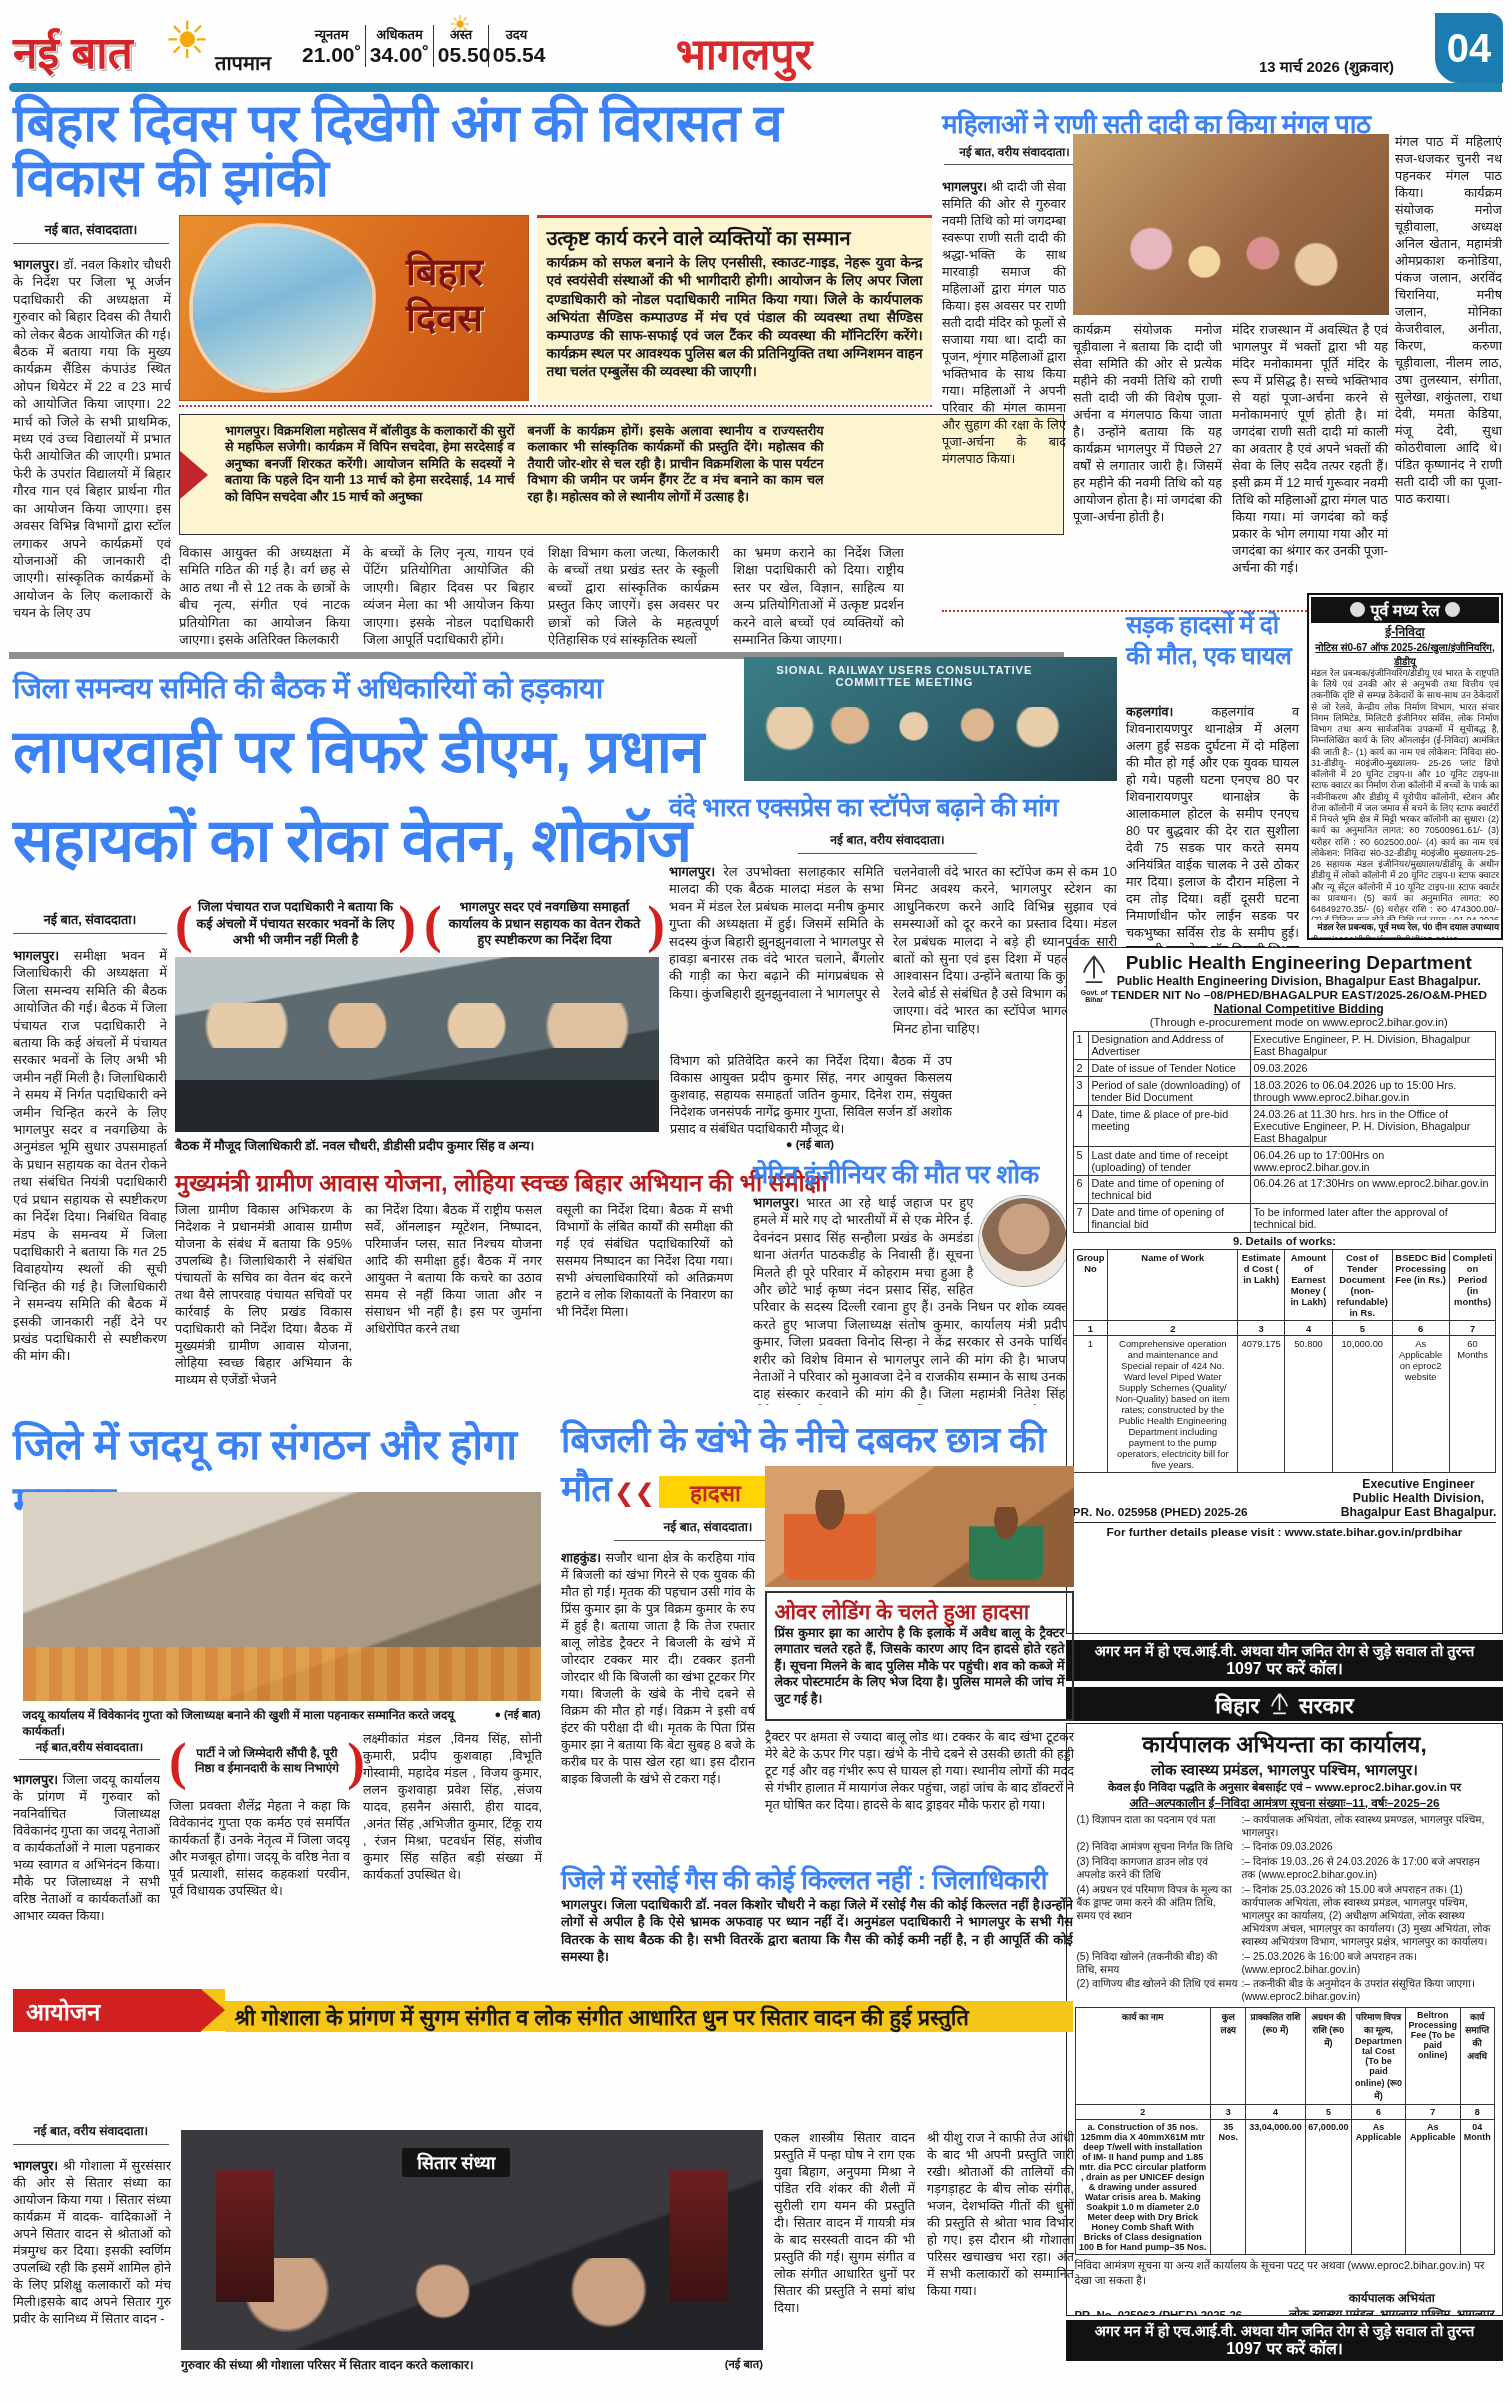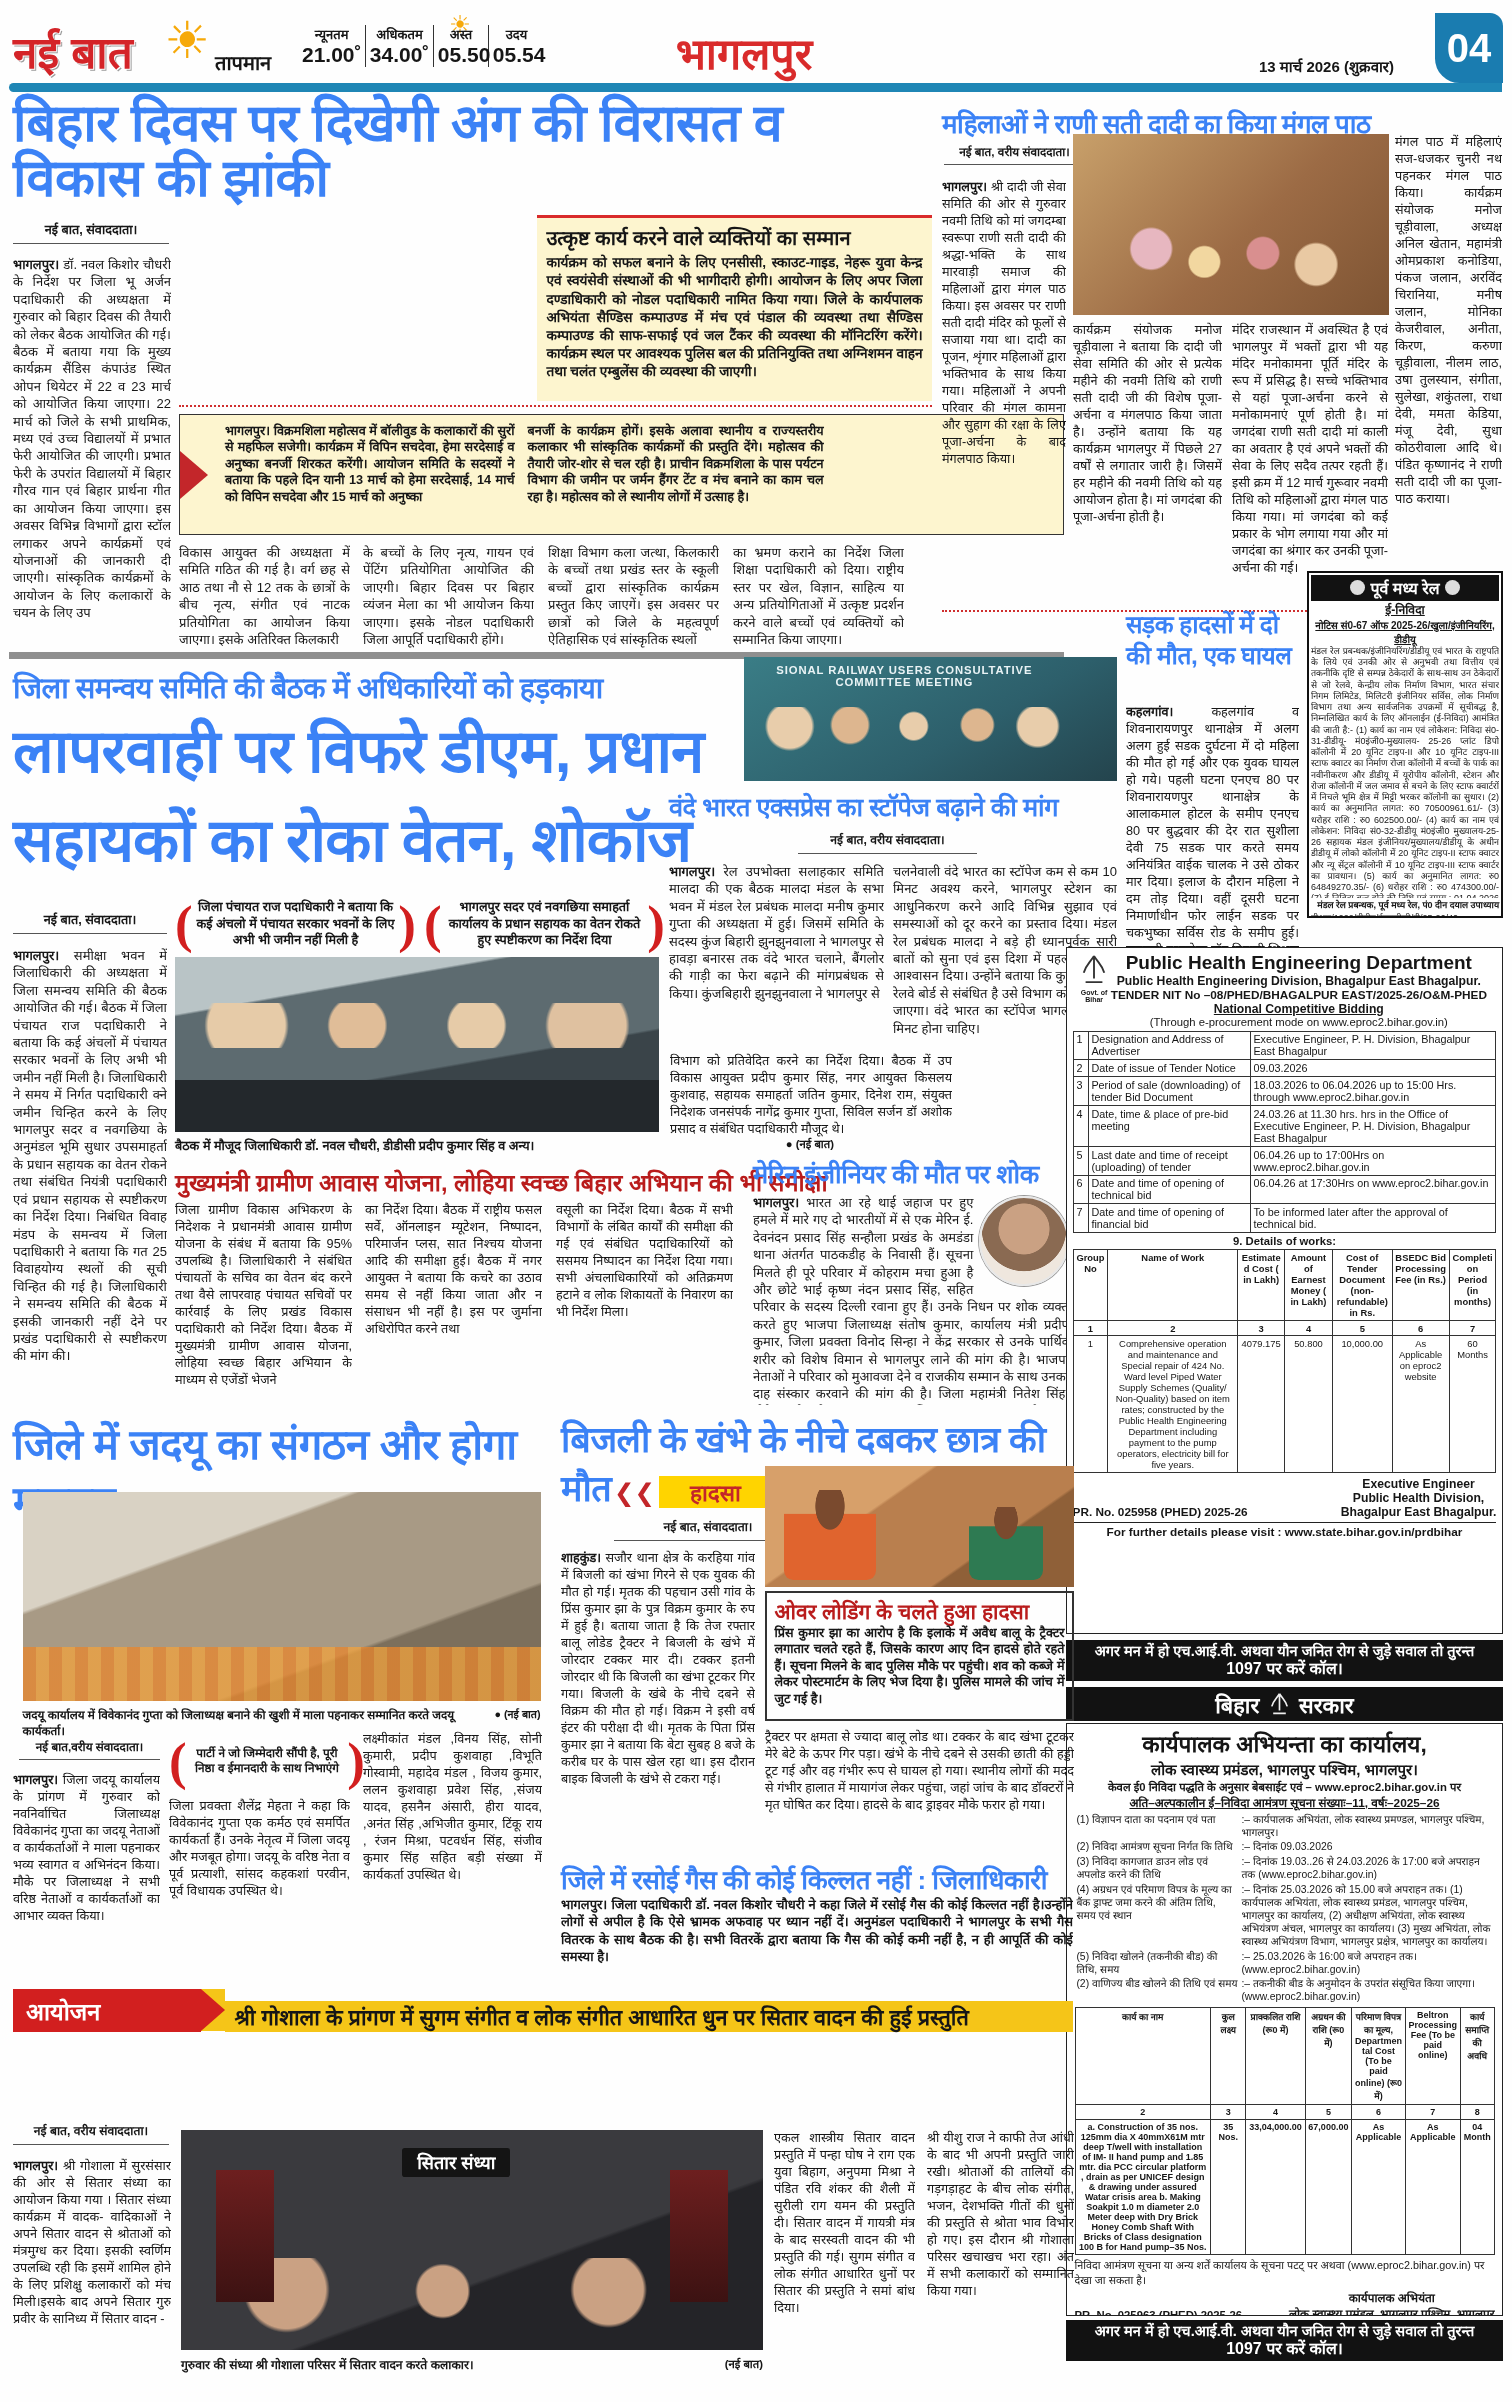--- a/index.html
+++ b/index.html
@@ -72,20 +72,24 @@
 
   <div class="abs headline" style="left:13px;top:96px;width:910px;font-size:52px;line-height:1.05;">बिहार दिवस पर दिखेगी अंग की विरासत व विकास की झांकी</div>
 
   <div class="abs byline" style="left:13px;top:220px;width:156px;">नई बात, संवाददाता।</div>
 
   <div class="abs bodytxt just ovh" style="left:13px;top:256px;width:158px;height:394px;">
     <b>भागलपुर।</b>
     <span>डॉ. नवल किशोर चौधरी के निर्देश पर जिला भू अर्जन पदाधिकारी की अध्यक्षता में गुरुवार को बिहार दिवस की तैयारी को लेकर बैठक आयोजित की गई। बैठक में बताया गया कि मुख्य कार्यक्रम सैंडिस कंपाउंड स्थित ओपन थियेटर में 22 व 23 मार्च को आयोजित किया जाएगा।  22 मार्च को जिले के सभी प्राथमिक, मध्य एवं उच्च विद्यालयों में प्रभात फेरी आयोजित की जाएगी। प्रभात फेरी के उपरांत विद्यालयों में बिहार गौरव गान एवं बिहार प्रार्थना गीत का आयोजन किया जाएगा। इस अवसर विभिन्न विभागों द्वारा स्टॉल लगाकर अपने कार्यक्रमों एवं योजनाओं की जानकारी दी जाएगी। सांस्कृतिक कार्यक्रमों के आयोजन के लिए कलाकारों के चयन के लिए उप</span>
   </div>
 
+  <div class="abs ovh" style="left:179px;top:215px;width:350px;height:186px;background:linear-gradient(120deg,#e98f2e,#d96a1d 55%,#c75515);border:0.9px solid #b5540f;">
+    <div class="abs" style="left:13px;top:11.3px;width:179px;height:162px;background:linear-gradient(160deg,#bfe3ee,#7fb9d8 45%,#e8f2e0);border-radius:38% 58% 52% 44%/50% 42% 56% 48%;box-shadow:0 0 0 3.8px rgba(255,255,255,.65);"></div>
+    <div class="abs" style="right:13px;top:34px;width:141px;text-align:center;font-size:38px;line-height:1.2;font-weight:900;color:#7c1212;text-shadow:0.9px 0.9px 0 #ffe9b0;">बिहार दिवस</div>
+  </div>
 
   <div class="abs ovh" style="left:537px;top:215px;width:395px;height:186px;background:#fdf5cf;border-top:3.8px solid #d92b2b;padding:5.6px 9.4px;">
     <div style="font-size:20px;font-weight:900;margin-bottom:3.8px;">उत्कृष्ट कार्य करने वाले व्यक्तियों का सम्मान</div>
     <div class="just" style="font-size:13.7px;font-weight:700;line-height:1.32;">कार्यक्रम को सफल बनाने के लिए एनसीसी, स्काउट-गाइड, नेहरू युवा केन्द्र एवं स्वयंसेवी संस्थाओं की भी भागीदारी होगी। आयोजन के लिए अपर जिला दण्डाधिकारी को नोडल पदाधिकारी नामित किया गया।  जिले के कार्यपालक अभियंता सैण्डिस कम्पाउण्ड में मंच एवं पंडाल की व्यवस्था तथा सैण्डिस कम्पाउण्ड की साफ-सफाई एवं जल टैंकर की व्यवस्था की मॉनिटरिंग करेंगे। कार्यक्रम स्थल पर आवश्यक पुलिस बल की प्रतिनियुक्ति तथा अग्निशमन वाहन तथा चलंत एम्बुलेंस की व्यवस्था की जाएगी।</div>
   </div>
 
   <div class="abs dotted-sep" style="left:179px;top:405px;width:753px;"></div>
 
   <div class="abs ovh" style="left:179px;top:414px;width:885px;height:121px;background:#fdf5cf;border:1.9px solid #333;display:flex;">
     <div style="width:43px;display:flex;align-items:center;">
@@ -178,21 +182,21 @@
     <b>भागलपुर।</b>
     <span>भारत आ रहे थाई जहाज पर हुए हमले में मारे गए दो भारतीयों में से एक मेरिन ई. देवनंदन प्रसाद सिंह सन्हौला प्रखंड के अमडंडा थाना अंतर्गत पाठकडीह के निवासी हैं। सूचना मिलते ही  पूरे परिवार में कोहराम मचा हुआ है और छोटे भाई कृष्ण नंदन प्रसाद सिंह, सहित परिवार के सदस्य दिल्ली रवाना हुए हैं। उनके निधन पर शोक व्यक्त करते हुए भाजपा जिलाध्यक्ष संतोष कुमार, कार्यालय मंत्री प्रदीप कुमार, जिला प्रवक्ता विनोद सिन्हा ने केंद्र सरकार से उनके पार्थिव शरीर को विशेष विमान से भागलपुर लाने की मांग की है। भाजपा नेताओं ने परिवार को मुआवजा देने व राजकीय सम्मान के साथ उनका दाह संस्कार करवाने की मांग की है। जिला महामंत्री नितेश सिंह, योगेश पांडे, भोला कुमार मंडल, शशि शंकर राय, अभय बर्मन, छठ पटिया मंडल के भाजपाध्यक्ष सुशील कुमार सिंह, डॉ रोशन सिंह ने शोक प्रगट की है।</span>
   </div>
 
   <div class="abs headline" style="left:1126px;top:610px;width:173px;font-size:24.5px;line-height:1.25;">सड़क हादसों में दो की मौत, एक घायल</div>
   <div class="abs bodytxt just ovh" style="left:1126px;top:704px;width:173px;height:343px;font-size:12.7px;">
     <b>कहलगांव।</b>
     <span>कहलगांव व शिवनारायणपुर थानाक्षेत्र में अलग अलग हुई सडक दुर्घटना में दो महिला की मौत हो गई और एक युवक घायल हो गये। पहली घटना एनएच 80 पर शिवनारायणपुर थानाक्षेत्र के आलाकमाल होटल के समीप एनएच 80 पर बुद्धवार की देर रात सुशीला देवी 75 सडक पार करते समय अनियंत्रित वाईक चालक ने उसे ठोकर मार दिया। इलाज के दौरान महिला ने दम तोड़ दिया। वहीं दूसरी घटना निमार्णाधीन फोर लाईन सडक पर चकभुष्का सर्विस रोड के समीप हुई। एकचारी पूरवटोला गॉव निवासी शिक्षक प्रकाश दास की पत्नी मुन्नी देवी 40 की सडक हादसे में मौत हो गई।</span>
   </div>
 
-  <div class="abs adbox ovh" style="left:1307px;top:571px;width:196px;height:347px;border:2.8px double #111;padding:1.9px;">
+  <div class="abs adbox ovh" style="left:1307px;top:593px;width:196px;height:347px;border:2.8px double #111;padding:1.9px;">
     <div class="blackbar" style="height:26px;gap:5.6px;">
       <span style="width:15px;height:15px;border-radius:50%;background:#ddd;display:inline-block;"></span>
       <span style="font-size:16px;font-weight:900;">पूर्व मध्य रेल</span>
       <span style="width:15px;height:15px;border-radius:50%;background:#ddd;display:inline-block;"></span>
     </div>
     <div style="text-align:center;font-size:12.2px;font-weight:bold;text-decoration:underline;">ई-निविदा</div>
     <div style="text-align:center;font-size:10px;font-weight:bold;text-decoration:underline;">नोटिस सं0-67 ऑफ 2025-26/खुला/इंजीनियरिंग, डीडीयू</div>
     <div class="just ovh" style="font-size:9px;line-height:1.25;height:252px;">मंडल रेल प्रबन्धक/इंजीनियरिंग/डीडीयू एवं भारत के राष्ट्रपति के लिये एवं उनकी ओर से अनुभवी तथा वित्तीय एवं तकनीकि दृष्टि से सम्पन्न ठेकेदारों के साथ-साथ उन ठेकेदारों से जो रेलवे, केन्द्रीय लोक निर्माण विभाग, भारत संचार निगम लिमिटेड, मिलिटरी इंजीनियर सर्विस, लोक निर्माण विभाग तथा अन्य सार्वजनिक उपक्रमों में सूचीबद्ध है, निम्नलिखित कार्य के लिए ऑनलाईन (ई-निविदा) आमंत्रित की जाती है:- (1) कार्य का नाम एवं लोकेशन: निविदा सं0-31-डीडीयू- मं0इंजी0-मुख्यालय- 25-26 प्लांट डिपो कॉलोनी में 20 यूनिट टाइप-II और 10 यूनिट टाइप-III स्टाफ क्वाटर का निर्माण रोजा कॉलोनी में बच्चों के पार्क का नवीनीकरण और डीडीयू में यूरोपीय कॉलोनी, स्टेशन और रोजा कॉलोनी में जल जमाव से बचने के लिए स्टाफ क्वार्टरों में निचले भूमि क्षेत्र में मिट्टी भरकर कॉलोनी का सुधार। (2) कार्य का अनुमानित लागत: रु0 70500961.61/- (3) धरोहर राशि : रु0 602500.00/- (4) कार्य का नाम एवं लोकेशन: निविदा सं0-32-डीडीयू मं0इंजी0 मुख्यालय-25-26 सहायक मंडल इंजीनियर/मुख्यालय/डीडीयू के अधीन डीडीयू में लोको कॉलोनी में 20 यूनिट टाइप-II स्टाफ क्वाटर और न्यू सेंट्रल कॉलोनी में 10 यूनिट टाइप-III स्टाफ क्वार्टर का प्रावधान। (5) कार्य का अनुमानित लागत: रु0 64849270.35/- (6) धरोहर राशि : रु0 474300.00/- (7) ई-निविदा बन्द होने की तिथि एवं समय : 01.04.2026 को 12:00 बजे तक (8) बेवसाईट पर ई-निविदा की विस्तृत जानकारी : www.ireps.gov.in, नोट:- विवाद की स्थिति में अंग्रेजी पाठ मान्य होगा ।</div>
     <div style="text-align:right;font-size:9px;font-weight:bold;">मंडल रेल प्रबन्धक, पूर्व मध्य रेल, पं0 दीन दयाल उपाध्याय</div>
     <div style="font-size:9px;">पीआर/1922/डीडीयू/ईएनजीजी/टी/25-26/40</div>

